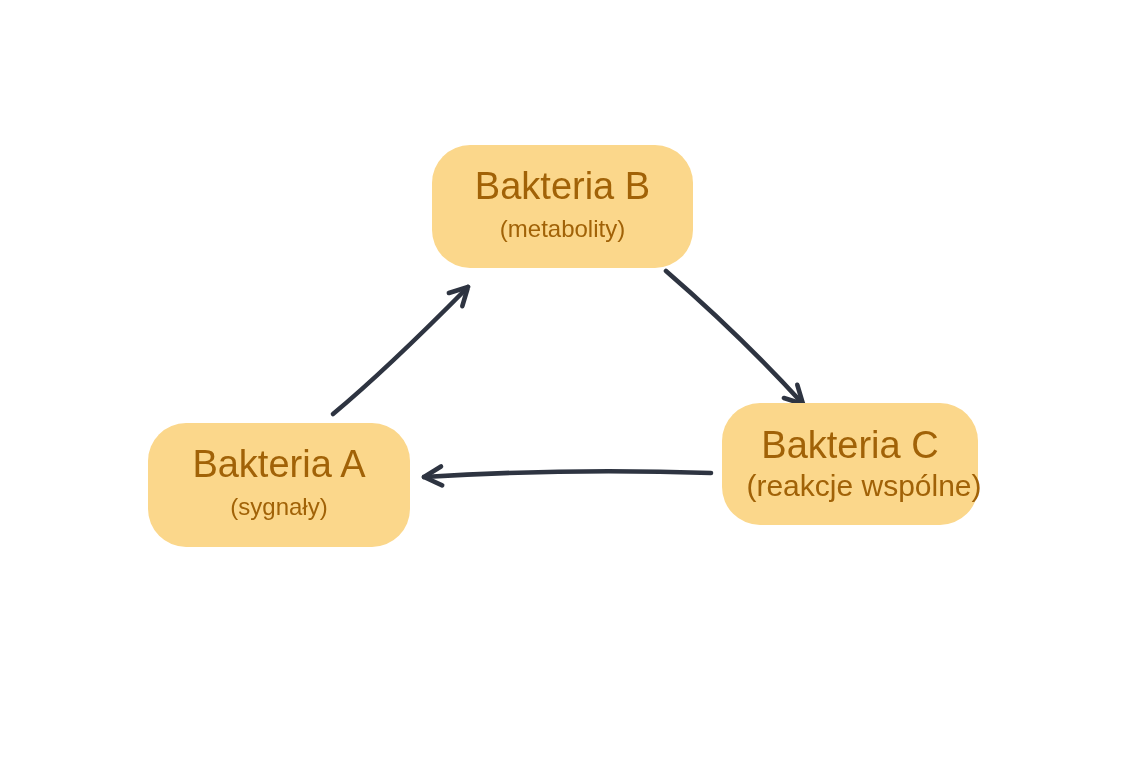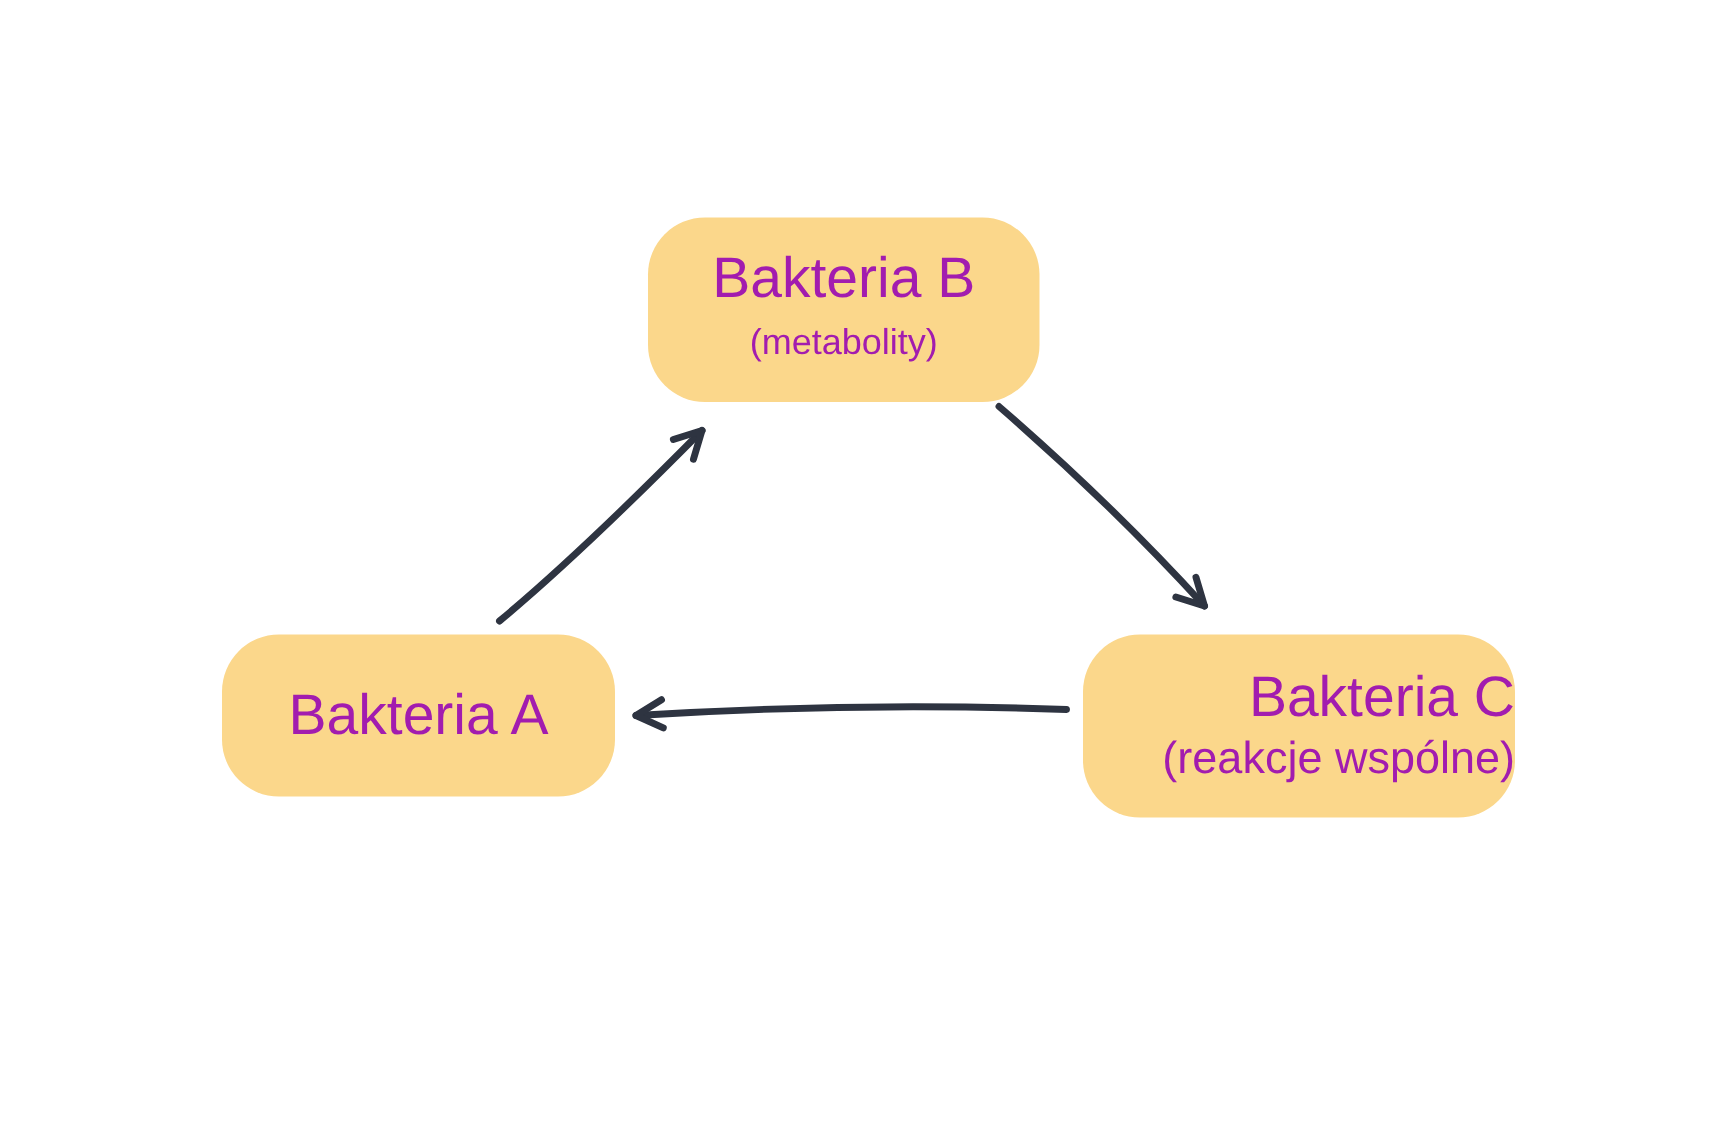--- a/index.html
+++ b/index.html
@@ -26,40 +26,40 @@
     fill: none;
     stroke: #2e3441;
     stroke-width: 4.6;
     stroke-linecap: round;
     stroke-linejoin: round;
   }
   .node {
     position: absolute;
     background: #fbd78b;
     border-radius: 38px;
-    color: #a21caf;
+    color: #a16207;
     display: flex;
     flex-direction: column;
     align-items: center;
     justify-content: center;
     text-align: center;
   }
   .node .title {
     font-size: 38px;
     line-height: 44px;
     white-space: nowrap;
   }
   .node .subtitle {
     font-size: 24px;
     line-height: 42px;
     white-space: nowrap;
   }
   #node-b { left: 432px; top: 145px; width: 261px; height: 123px; }
-  #node-a { left: 148px; top: 423px; width: 262px; height: 108px; }
-  #node-c { left: 722px; top: 423px; width: 288px; height: 122px; align-items: flex-end; }
+  #node-a { left: 148px; top: 423px; width: 262px; height: 124px; }
+  #node-c { left: 722px; top: 403px; width: 256px; height: 122px; }
   #node-c .subtitle {
     font-size: 30px;
     line-height: 38px;
     margin-left: 28px;
   }
 </style>
 </head>
 <body>
 
 <div class="stage">
@@ -82,20 +82,21 @@
     </g>
   </svg>
 
   <div class="node" id="node-b">
     <span class="title">Bakteria B</span>
     <span class="subtitle">(metabolity)</span>
   </div>
 
   <div class="node" id="node-a">
     <span class="title">Bakteria A</span>
+    <span class="subtitle">(sygnały)</span>
   </div>
 
   <div class="node" id="node-c">
     <span class="title">Bakteria C</span>
     <span class="subtitle">(reakcje wspólne)</span>
   </div>
 
 </div>
 
 </body></html>

